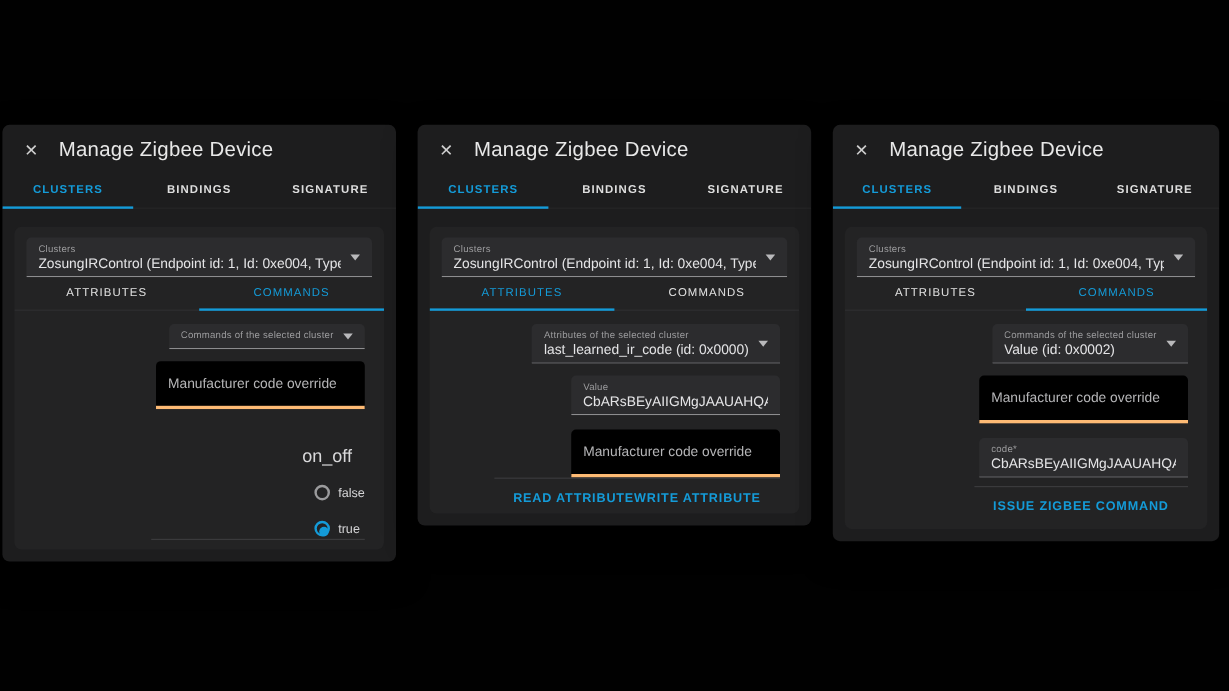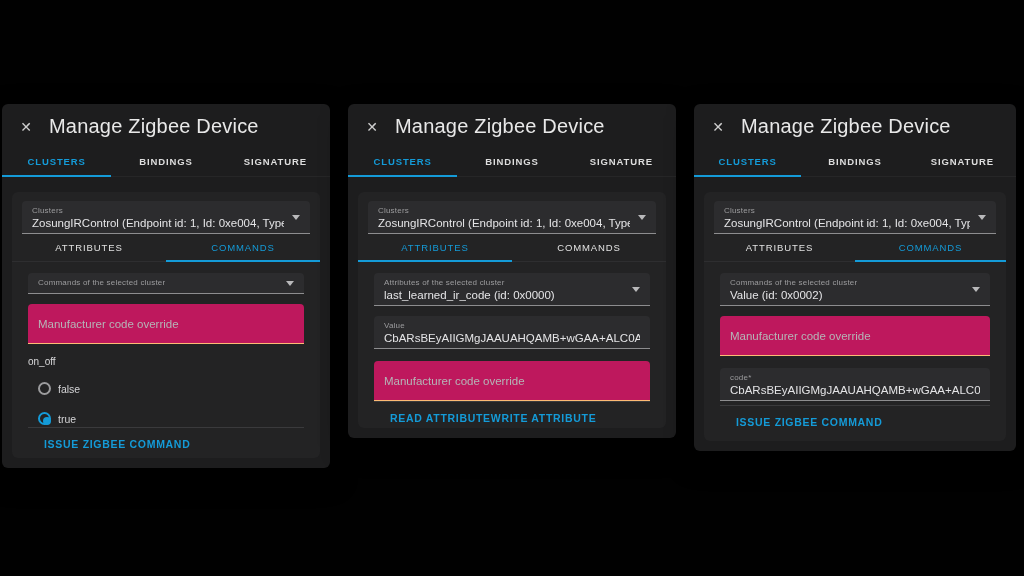--- a/index.html
+++ b/index.html
@@ -27,21 +27,21 @@
     display:flex; align-items:center;
     padding:11px 18px 6px 17px;
     gap:16px;
     flex:0 0 auto;
   }
   .close-icon {
     color:#cfcfcf; font-size:14px; line-height:14px;
     cursor:default; width:14px; text-align:center;
   }
   .dlg-title {
-    color:#e8e8e8; font-size:20px; font-weight:500;
+    color:#e8e8e8; font-size:17px; font-weight:500;
     letter-spacing:0.2px;
   }
 
   .tabbar {
     display:flex; flex:0 0 auto;
     height:30px; margin-top:3px;
     border-bottom:1px solid #262627;
   }
   .tab {
     flex:1 1 0; display:flex; align-items:center; justify-content:center;
@@ -103,40 +103,41 @@
   .subtab.active { color:var(--accent); }
   .subtab.active::after {
     content:""; position:absolute; left:0; right:0; bottom:-1px;
     height:2px; background:var(--accent);
   }
 
   .form-area {
     padding:11px 16px 0 16px;
     display:flex; flex-direction:column;
     flex:1 1 auto;
+    align-items:flex-end;
   }
   .text-field {
-    background:#be185d;
-    border-bottom:1px solid #fdba74;
+    background:#000000;
+    border-bottom:3px solid #fdba74;
     border-radius:4px 4px 0 0;
     height:40px;
     display:flex; align-items:center;
     padding:0 10px;
   }
   .text-field input {
     width:100%; background:transparent; border:none; outline:none;
     color:#e4e4e6; font-size:11.5px;
     font-family:"Liberation Sans","DejaVu Sans",sans-serif;
   }
   .text-field input::placeholder { color:#b5b5b7; opacity:1; }
   .mt10 { margin-top:10px; }
   .mt12 { margin-top:12px; }
 
   .radio-group { margin-top:12px; }
-  .radio-group-label { color:#d8d8da; font-size:10px; }
+  .radio-group-label { color:#d8d8da; font-size:15px;margin-top:19px; }
   .radio-row {
     display:flex; align-items:center; gap:7px;
     margin:13px 0 0 10px; height:17px;
   }
   .radio-circle {
     width:13px; height:13px; border-radius:50%;
     border:2px solid #9b9b9d; position:relative; flex:0 0 auto;
   }
   .radio-circle.checked { border-color:var(--accent); }
   .radio-circle.checked::after {

